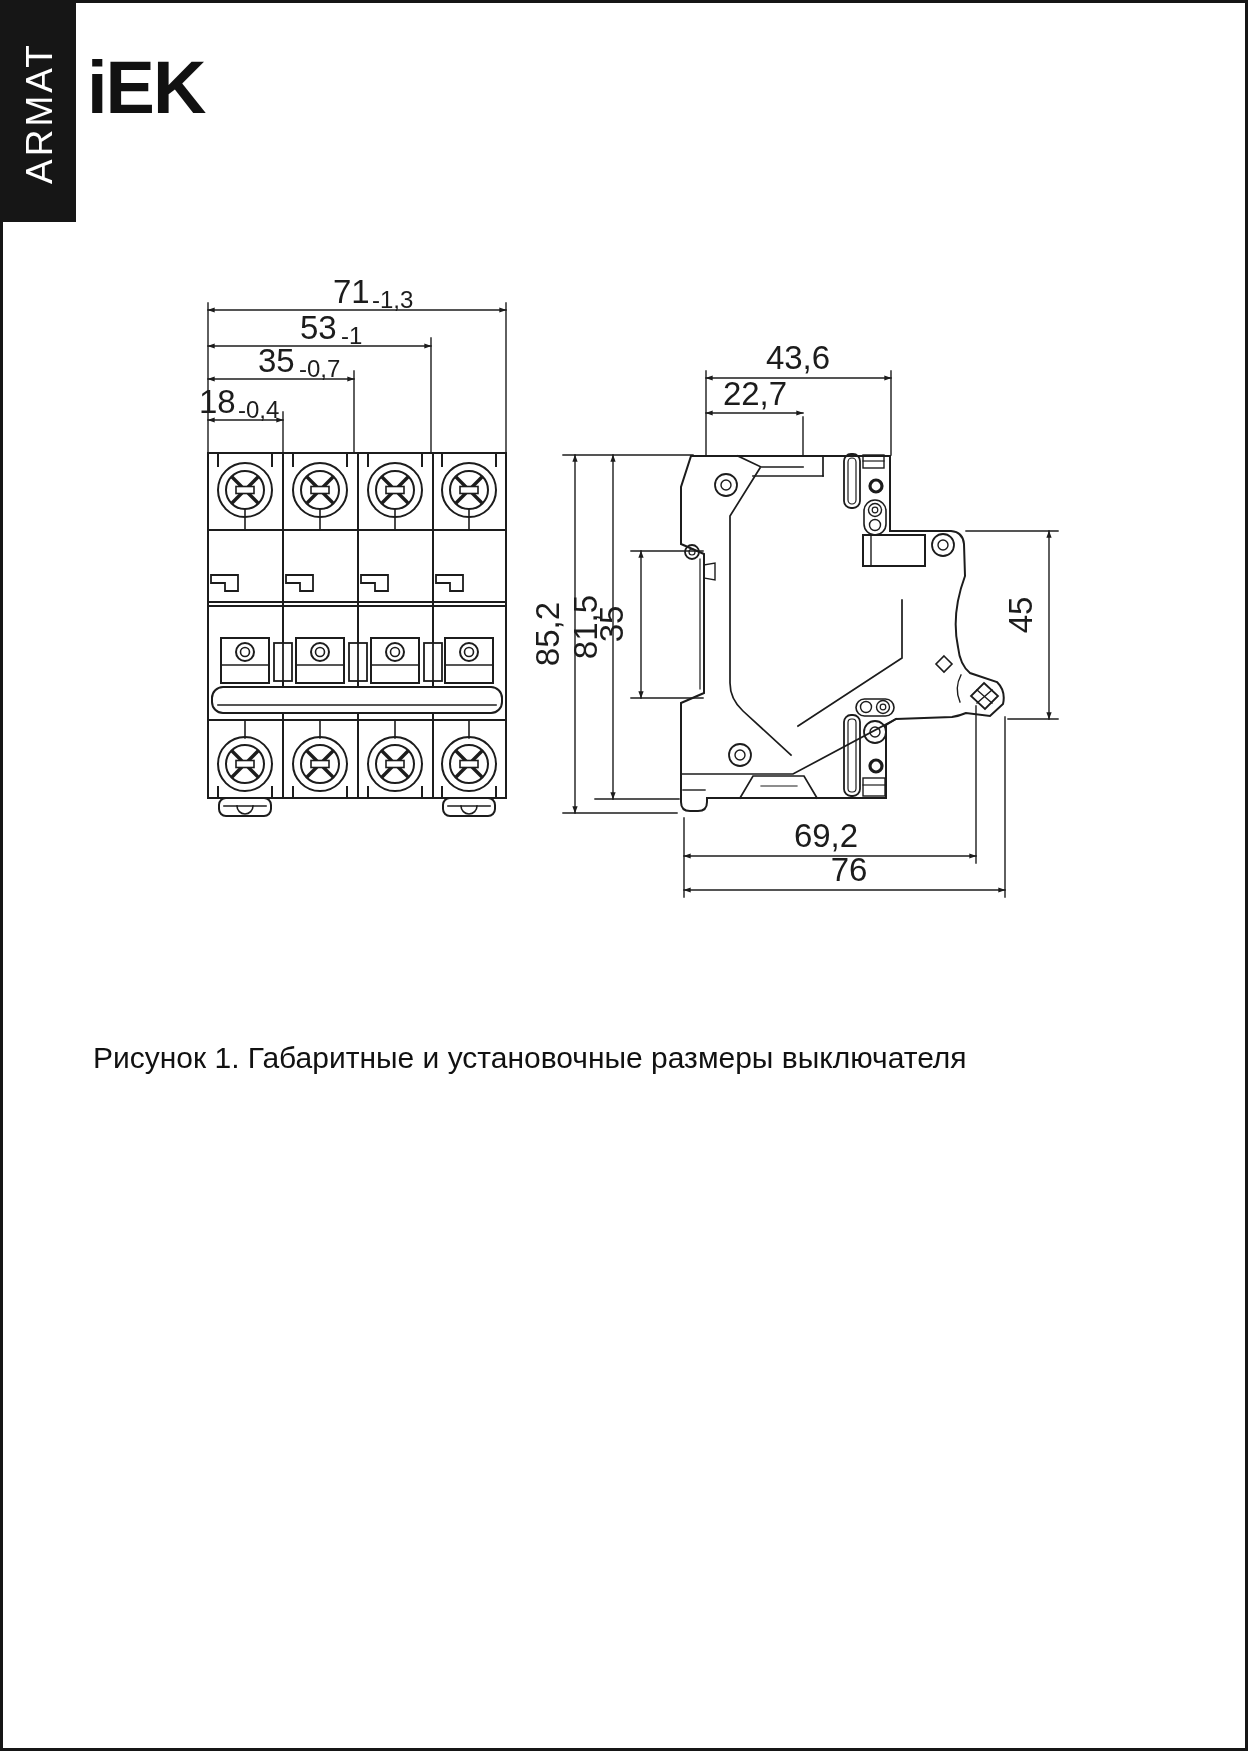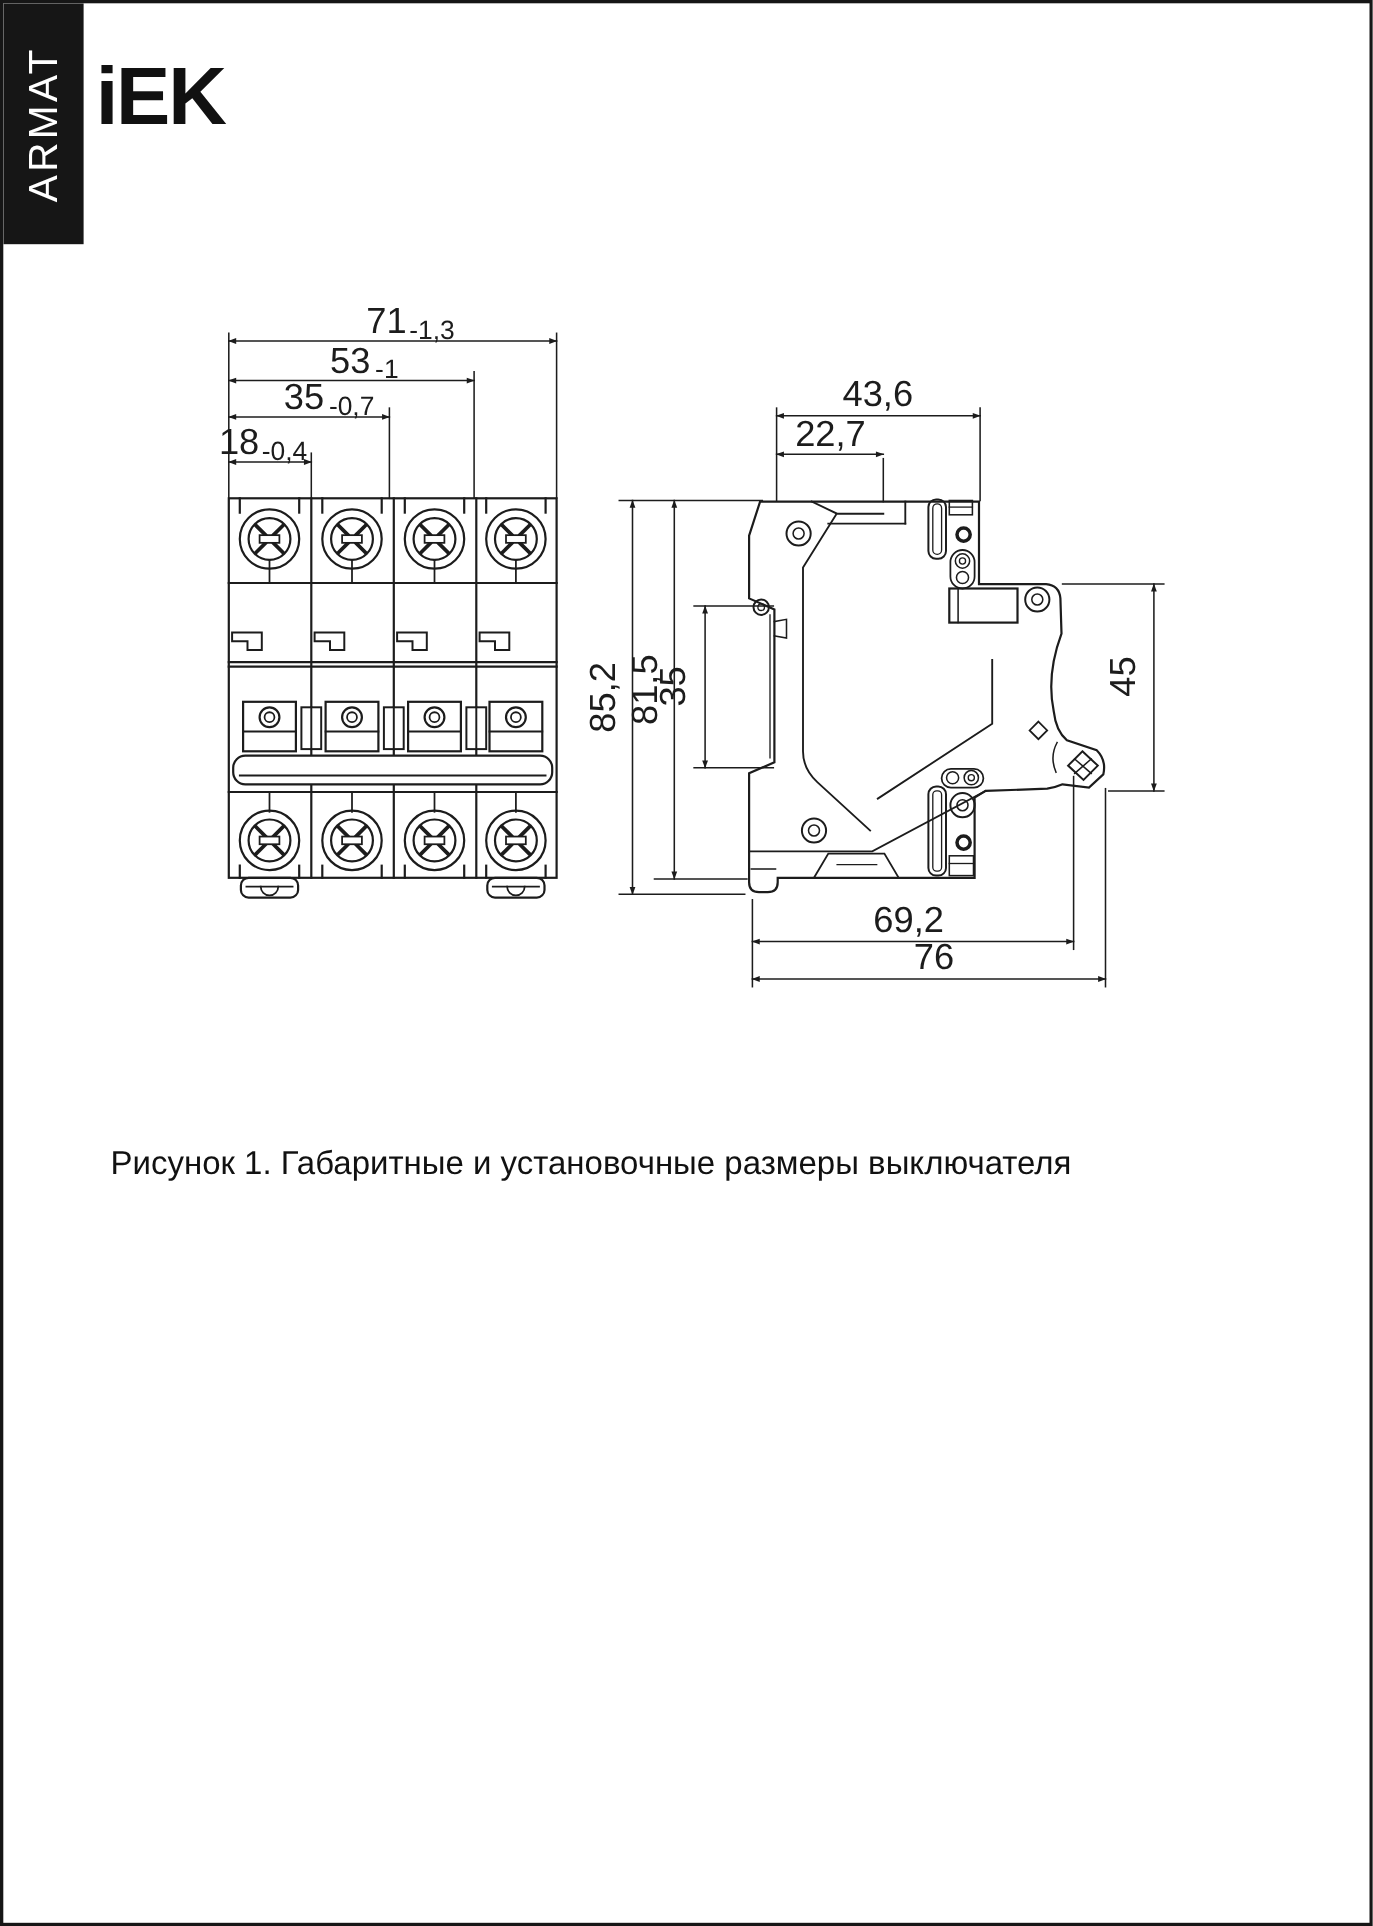--- a/index.html
+++ b/index.html
@@ -28,24 +28,23 @@
   .logo{
     position:absolute;left:84px;top:48px;
     font-family:"Liberation Sans", sans-serif;
     font-weight:800;
     font-size:74px;
     letter-spacing:-2px;
     color:#111111;
     line-height:1;
   }
   .caption{
-    position:absolute;left:71px;top:1032px;
+    position:absolute;left:90px;top:1032px;
     font-size:30px;line-height:45px;color:#111111;
     width:900px;
-    text-align:right;
   }
   .caption .l2{padding-left:100px;}
   svg text{
     font-family:"Liberation Sans", sans-serif;
     fill:#1c1c1c;
   }
   .dimtxt{font-size:33px;}
   .toltxt{font-size:24px;}
 </style>
 </head>

